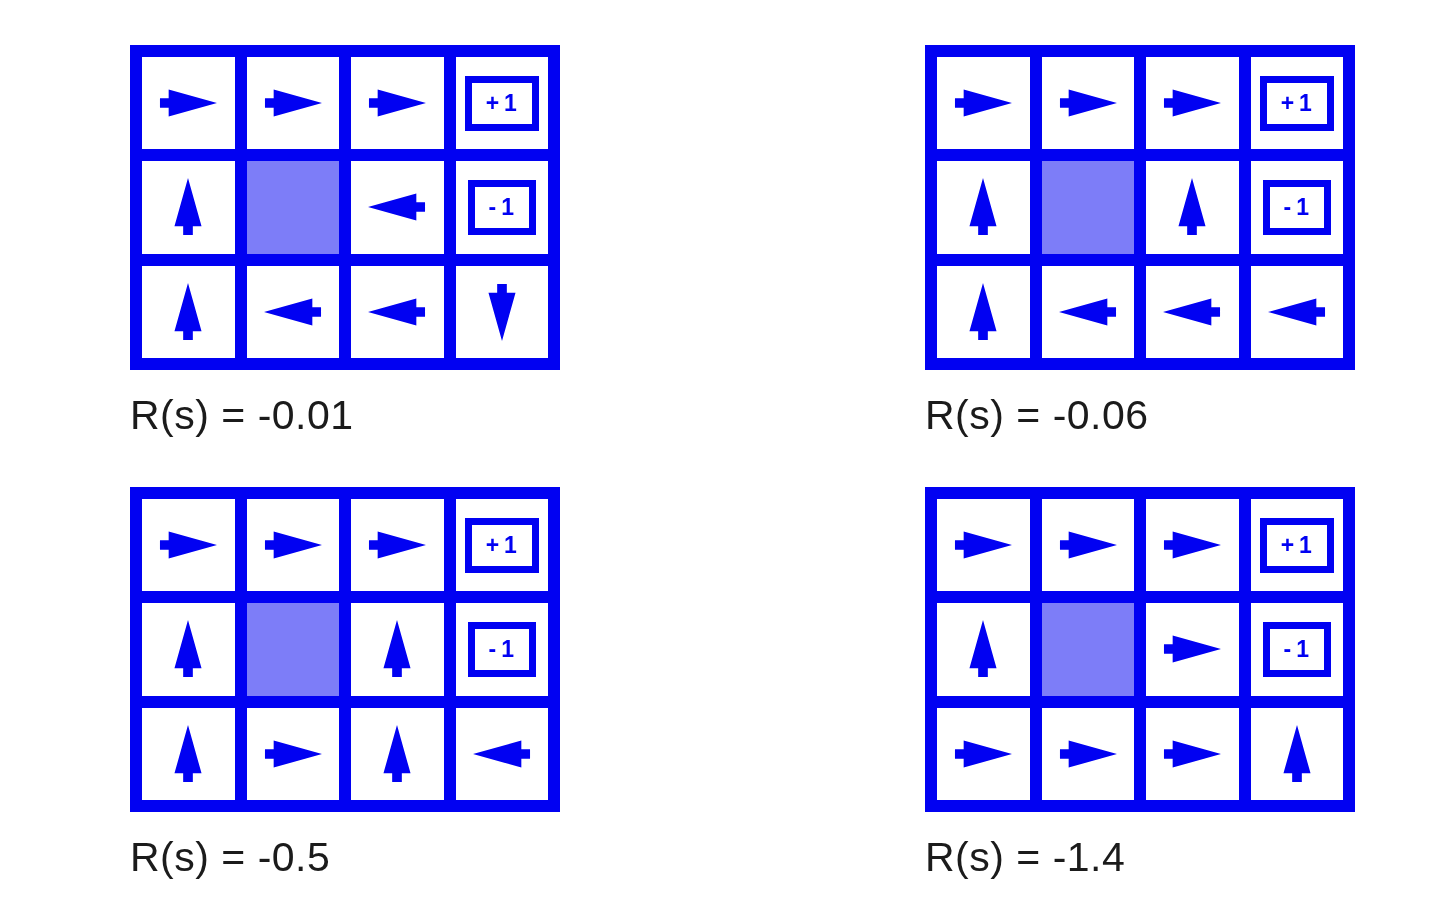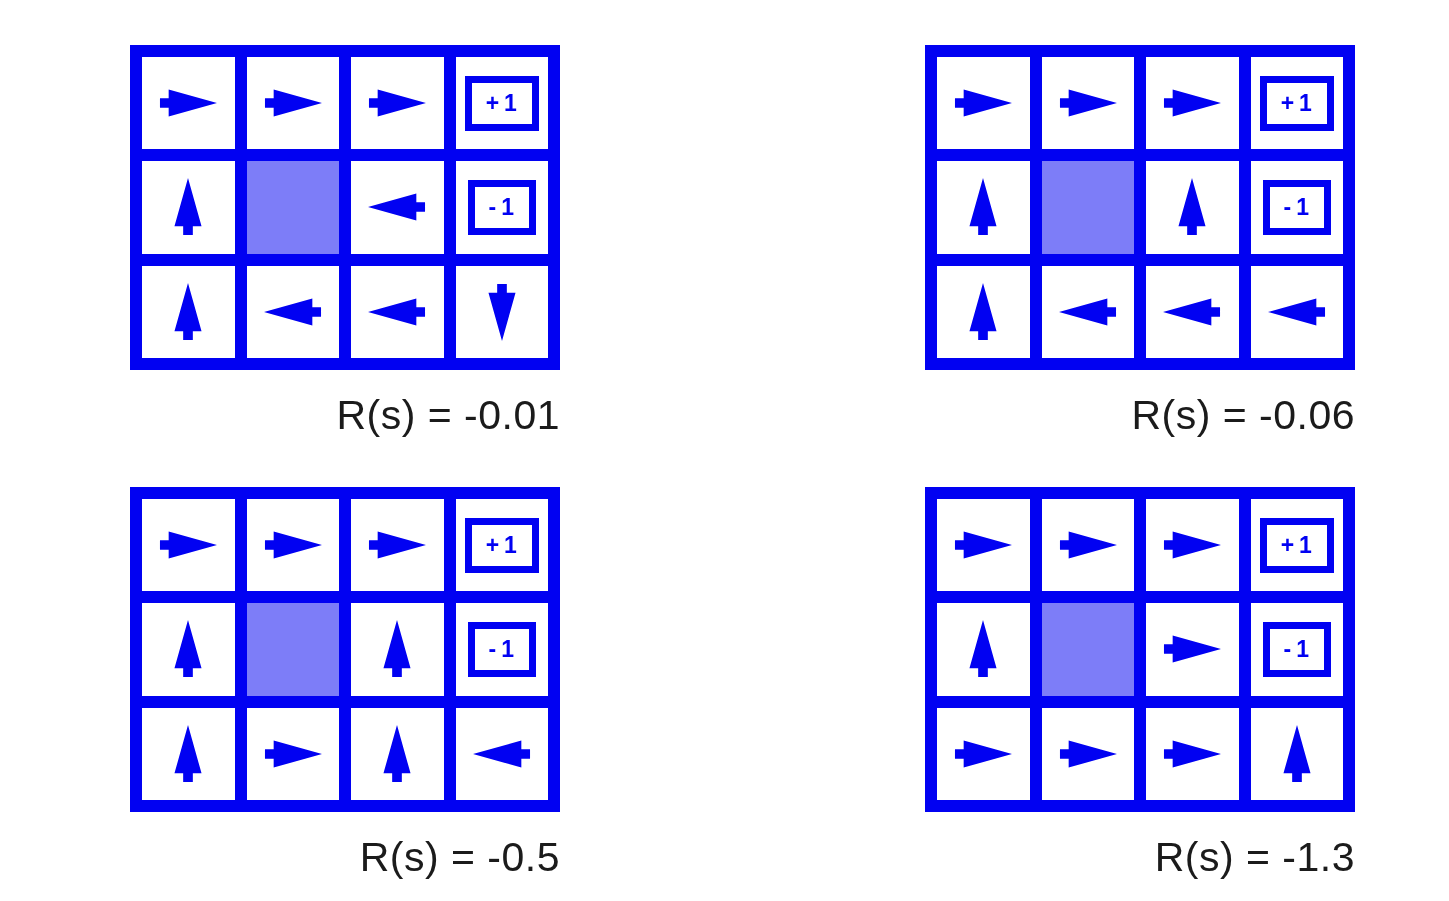--- a/index.html
+++ b/index.html
@@ -43,21 +43,21 @@
     font-weight: bold;
     font-size: 23px;
     line-height: 1;
     padding: 9px 10px 9px 14px;
     letter-spacing: 5px;
     white-space: nowrap;
   }
 
   .grid-label {
     margin-top: 22px;
-    text-align: right;
+    text-align: left;
     font-size: 41px;
     color: var(--text);
     letter-spacing: 0.5px;
   }
 </style>
 </head>
 <body>
 
 <div class="figure fig0">
   <div class="grid">
@@ -281,14 +281,14 @@
         <svg class="arrow right" width="58" height="32" viewBox="0 0 60 32">
           <polygon points="10,2 60,16 10,30 10,21 1,21 1,11 10,11"></polygon>
         </svg>
       </div>
       <div class="cell">
         <svg class="arrow up" width="58" height="32" viewBox="0 0 60 32">
           <polygon points="10,2 60,16 10,30 10,21 1,21 1,11 10,11"></polygon>
         </svg>
       </div>
     </div>
-  <div class="grid-label">R(s) = -1.3</div>
+  <div class="grid-label">R(s) = -1.4</div>
 </div>
 
 </body></html>

